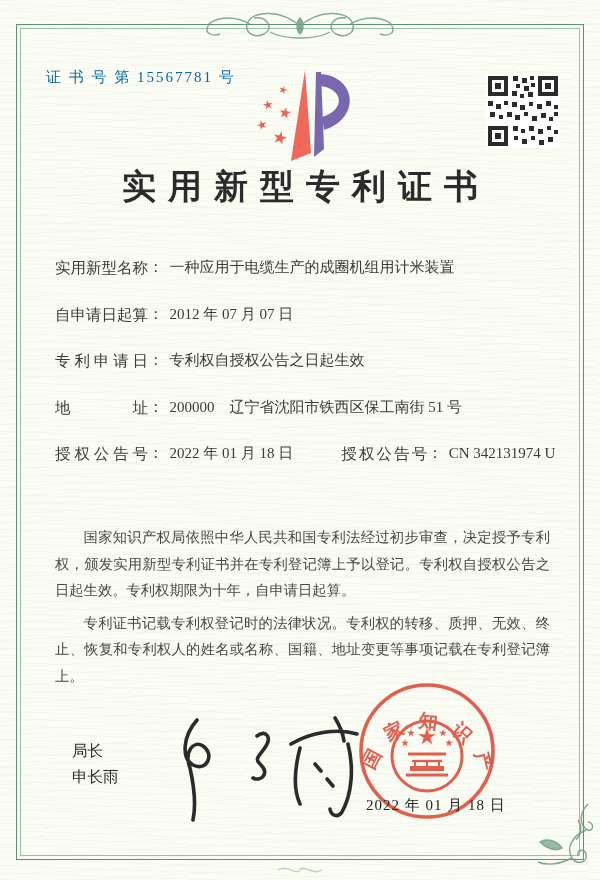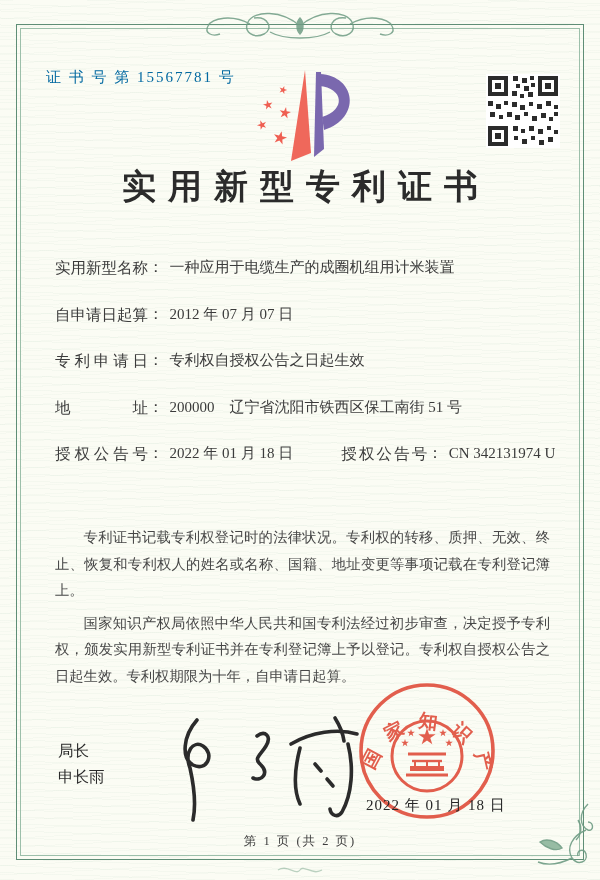--- a/index.html
+++ b/index.html
@@ -36,21 +36,21 @@
   .fields{position:absolute;left:55px;right:46px;top:251px;color:#3b3b3b;}
   .frow{margin-bottom:14.5px;line-height:31px;white-space:nowrap;}
   .f-label{display:inline-block;width:93px;text-align:justify;text-align-last:justify;font-size:15.5px;vertical-align:bottom;}
   .f-label2{display:inline-block;width:86px;text-align:justify;text-align-last:justify;font-size:15.5px;vertical-align:bottom;margin-left:44px;}
   .colon{font-size:15.5px;}
   .f-value{font-size:15px;margin-left:6px;}
 
   .paras{position:absolute;left:55px;right:50px;top:524px;color:#474747;}
   .paras p{margin:0 0 6px 0;font-size:14.3px;line-height:26.5px;text-align:justify;text-indent:2em;}
 
-  .director{position:absolute;left:58px;top:738px;font-size:15.5px;color:#2a2a2a;line-height:26px;font-weight:500;}
+  .director{position:absolute;left:72px;top:738px;font-size:15.5px;color:#2a2a2a;line-height:26px;font-weight:500;}
   .signature{position:absolute;left:145px;top:708px;}
   .seal{position:absolute;left:356px;top:680px;opacity:.92;}
   .seal-date{position:absolute;left:366px;top:796px;z-index:3;font-size:15px;color:#262626;letter-spacing:1px;font-weight:500;}
 
   .footer{position:absolute;top:833px;left:0;width:100%;text-align:center;font-size:12.5px;color:#3d3d3d;letter-spacing:2px;}
 </style>
 </head>
 <body>
 
 <div class="page">
@@ -166,22 +166,22 @@
     <div class="frow">
       <span class="f-label">地址</span><span class="colon">：</span><span class="f-value">200000　辽宁省沈阳市铁西区保工南街 51 号</span>
     </div>
     <div class="frow">
       <span class="f-label">授权公告号</span><span class="colon">：</span><span class="f-value">2022 年 01 月 18 日</span>
       <span class="f-label2">授权公告号</span><span class="colon">：</span><span class="f-value">CN 342131974 U</span>
     </div>
   </div>
 
   <div class="paras">
+    <p>国家知识产权局依照中华人民共和国专利法经过初步审查，决定授予专利权，颁发实用新型专利证书并在专利登记簿上予以登记。专利权自授权公告之日起生效。专利权期限为十年，自申请日起算。</p>
     <p>专利证书记载专利权登记时的法律状况。专利权的转移、质押、无效、终止、恢复和专利权人的姓名或名称、国籍、地址变更等事项记载在专利登记簿上。</p>
-    <p>国家知识产权局依照中华人民共和国专利法经过初步审查，决定授予专利权，颁发实用新型专利证书并在专利登记簿上予以登记。专利权自授权公告之日起生效。专利权期限为十年，自申请日起算。</p>
   </div>
 
   <div class="director">
     <div>局长</div>
     <div>申长雨</div>
   </div>
 
   <svg class="signature" width="230" height="115" viewBox="0 0 230 115">
     <g stroke="#2b2b2b" stroke-width="3.6" fill="none" stroke-linecap="round">
       <path d="M52,12 C38,28 36,50 48,57 C62,64 70,46 58,38 C48,32 39,44 45,60 C49,78 51,98 48,112"></path>
@@ -212,15 +212,14 @@
       <polygon stroke="none" points="0,-4 0.9,-1.2 3.8,-1.2 1.5,0.5 2.3,3.2 0,1.5 -2.3,3.2 -1.5,0.5 -3.8,-1.2 -0.9,-1.2" transform="translate(93,63)"></polygon>
       <path d="M52,74 L90,74" stroke-width="3" fill="none"></path>
       <path d="M56,81 L86,81" stroke-width="2.4" fill="none"></path>
       <rect x="54" y="86" width="34" height="5" stroke="none"></rect>
       <path d="M59,86 L59,81 M71,86 L71,81 M83,86 L83,81" stroke-width="2" fill="none"></path>
       <path d="M50,95 L92,95" stroke-width="3" fill="none"></path>
     </g>
   </svg>
   <div class="seal-date">2022 年 01 月 18 日</div>
 
-  <div class="footer">第 1 页 (共 2 页)</div>
 
 </div>
 
 </body></html>

